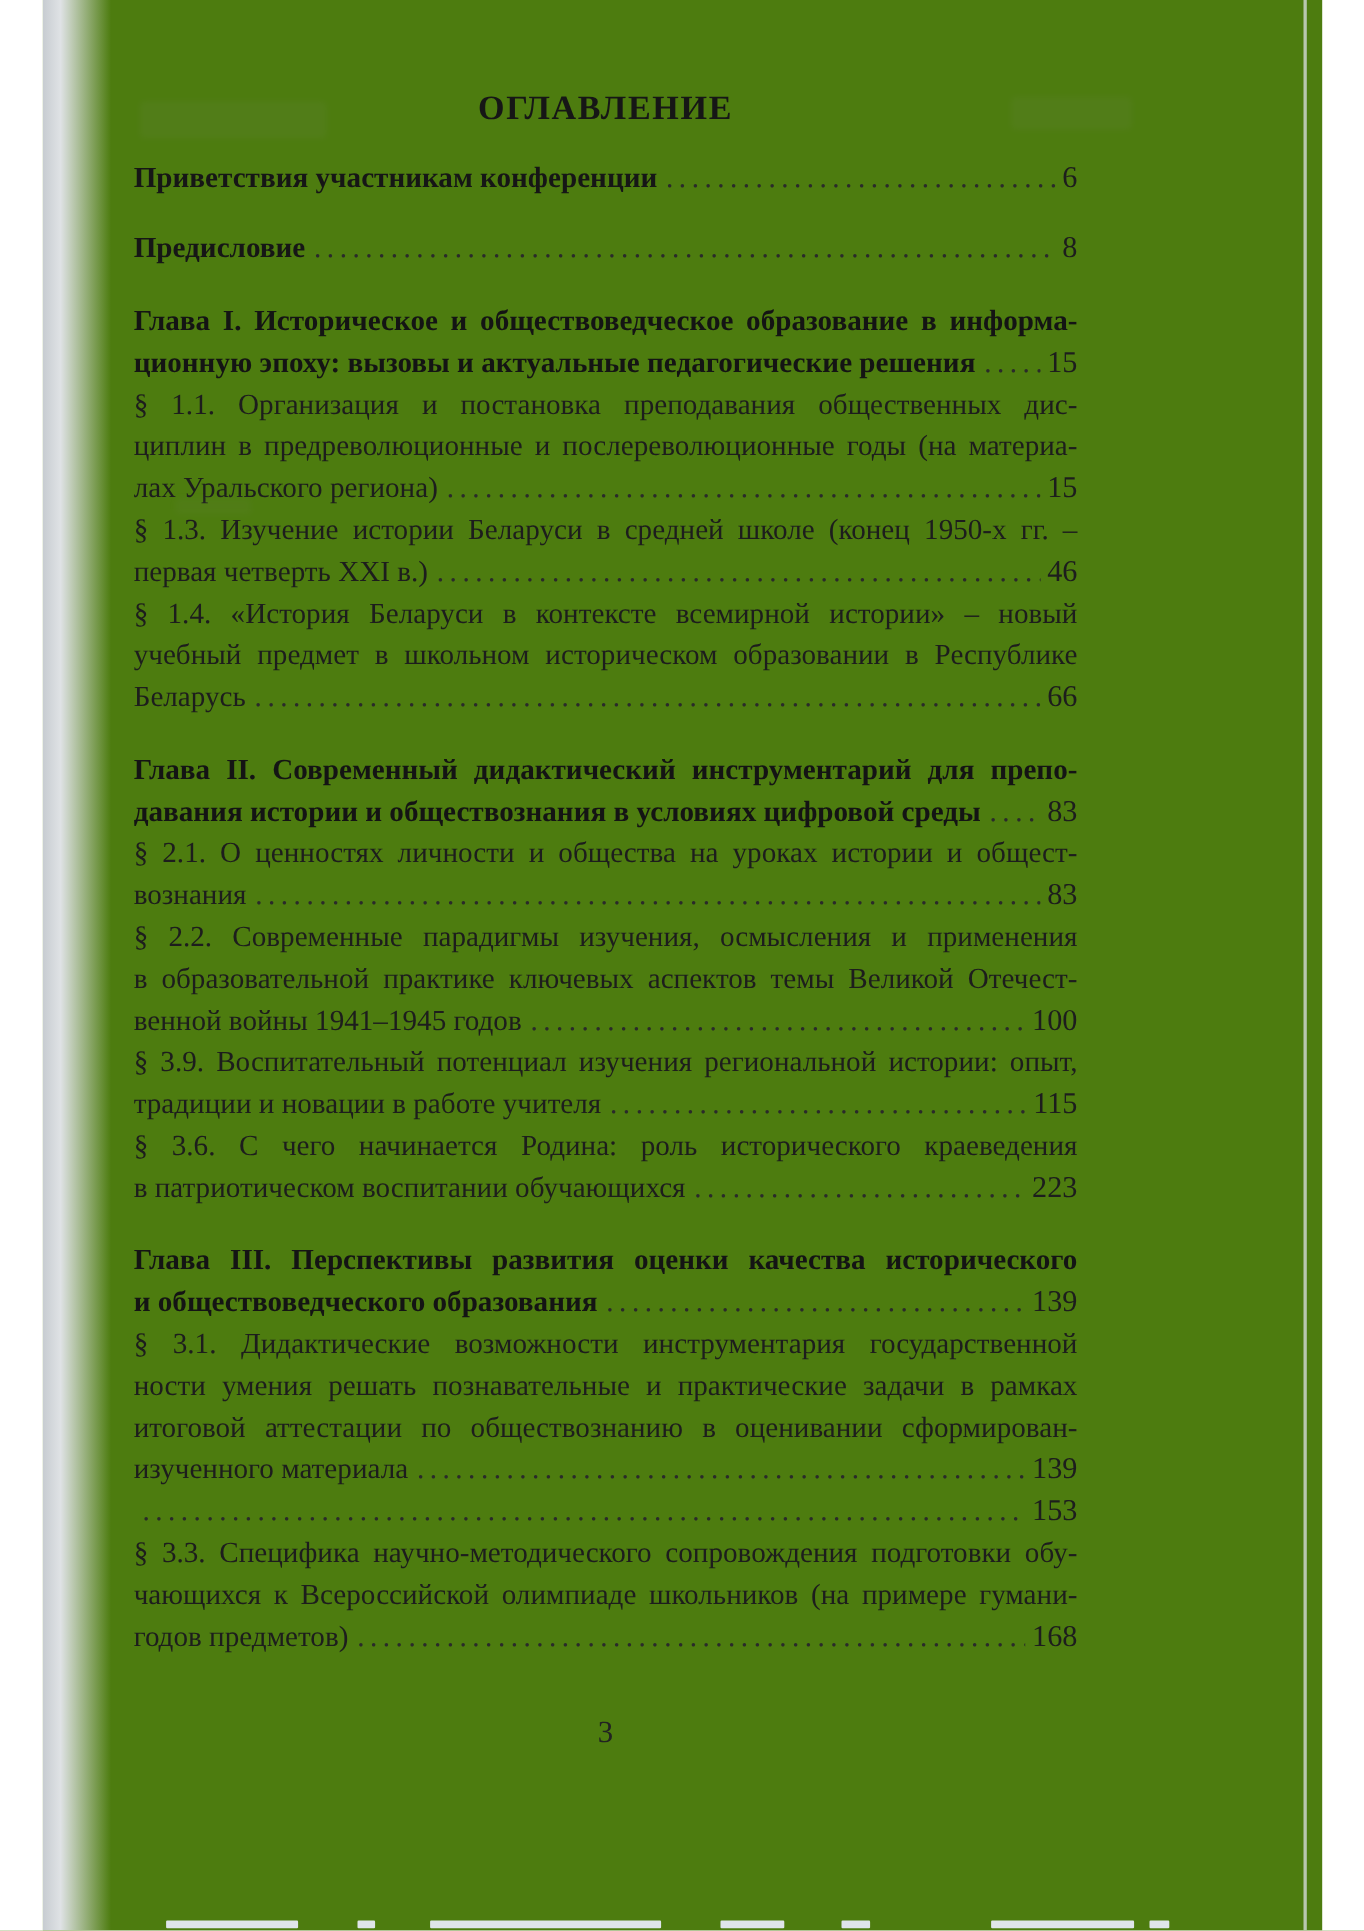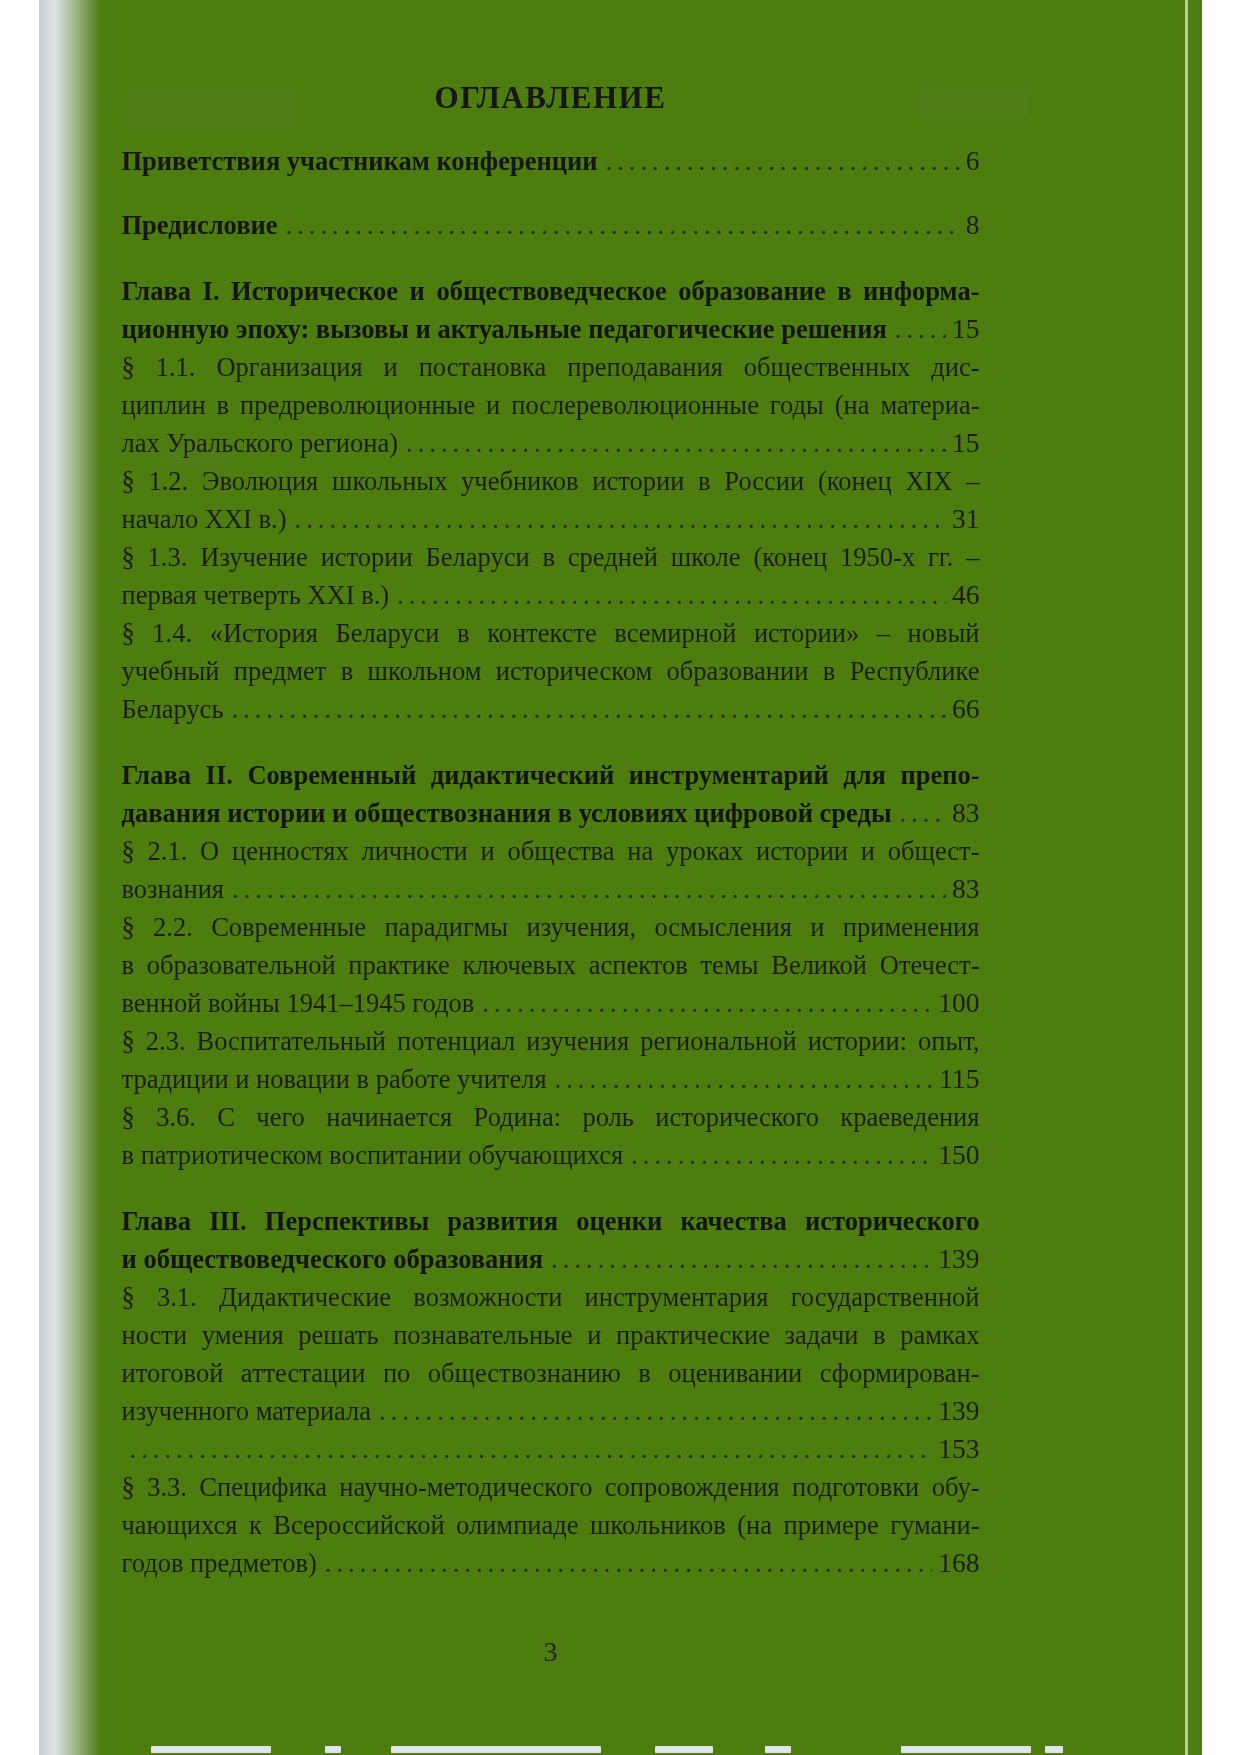--- a/index.html
+++ b/index.html
@@ -108,28 +108,20 @@
       <div class="entry section">
         <div class="line">§ 1.1. Организация и постановка преподавания общественных дис-</div>
         <div class="line">циплин в предреволюционные и послереволюционные годы (на материа-</div>
         <div class="lastline">
           <span class="tail">лах Уральского региона)</span>
           <span class="dots"></span>
           <span class="pg">15</span>
         </div>
       </div>
       <div class="entry section">
-        <div class="line">§ 1.2. Эволюция школьных учебников истории в России (конец XIX –</div>
-        <div class="lastline">
-          <span class="tail">начало XXI в.)</span>
-          <span class="dots"></span>
-          <span class="pg">31</span>
-        </div>
-      </div>
-      <div class="entry section">
         <div class="line">§ 1.3. Изучение истории Беларуси в средней школе (конец 1950-х гг. –</div>
         <div class="lastline">
           <span class="tail">первая четверть XXI в.)</span>
           <span class="dots"></span>
           <span class="pg">46</span>
         </div>
       </div>
       <div class="entry section">
         <div class="line">§ 1.4. «История Беларуси в контексте всемирной истории» – новый</div>
         <div class="line">учебный предмет в школьном историческом образовании в Республике</div>
@@ -158,33 +150,33 @@
       <div class="entry section">
         <div class="line">§ 2.2. Современные парадигмы изучения, осмысления и применения</div>
         <div class="line">в образовательной практике ключевых аспектов темы Великой Отечест-</div>
         <div class="lastline">
           <span class="tail">венной войны 1941–1945 годов</span>
           <span class="dots"></span>
           <span class="pg">100</span>
         </div>
       </div>
       <div class="entry section">
-        <div class="line">§ 2.3. Воспитательный потенциал изучения региональной истории: опыт,</div>
+        <div class="line">§ 3.9. Воспитательный потенциал изучения региональной истории: опыт,</div>
         <div class="lastline">
           <span class="tail">традиции и новации в работе учителя</span>
           <span class="dots"></span>
           <span class="pg">115</span>
         </div>
       </div>
       <div class="entry section">
         <div class="line">§ 3.6. С чего начинается Родина: роль исторического краеведения</div>
         <div class="lastline">
           <span class="tail">в патриотическом воспитании обучающихся</span>
           <span class="dots"></span>
-          <span class="pg">150</span>
+          <span class="pg">223</span>
         </div>
       </div>
       <div class="entry chapter">
         <div class="line">Глава III. Перспективы развития оценки качества исторического</div>
         <div class="lastline">
           <span class="tail">и обществоведческого образования</span>
           <span class="dots"></span>
           <span class="pg">139</span>
         </div>
       </div>

